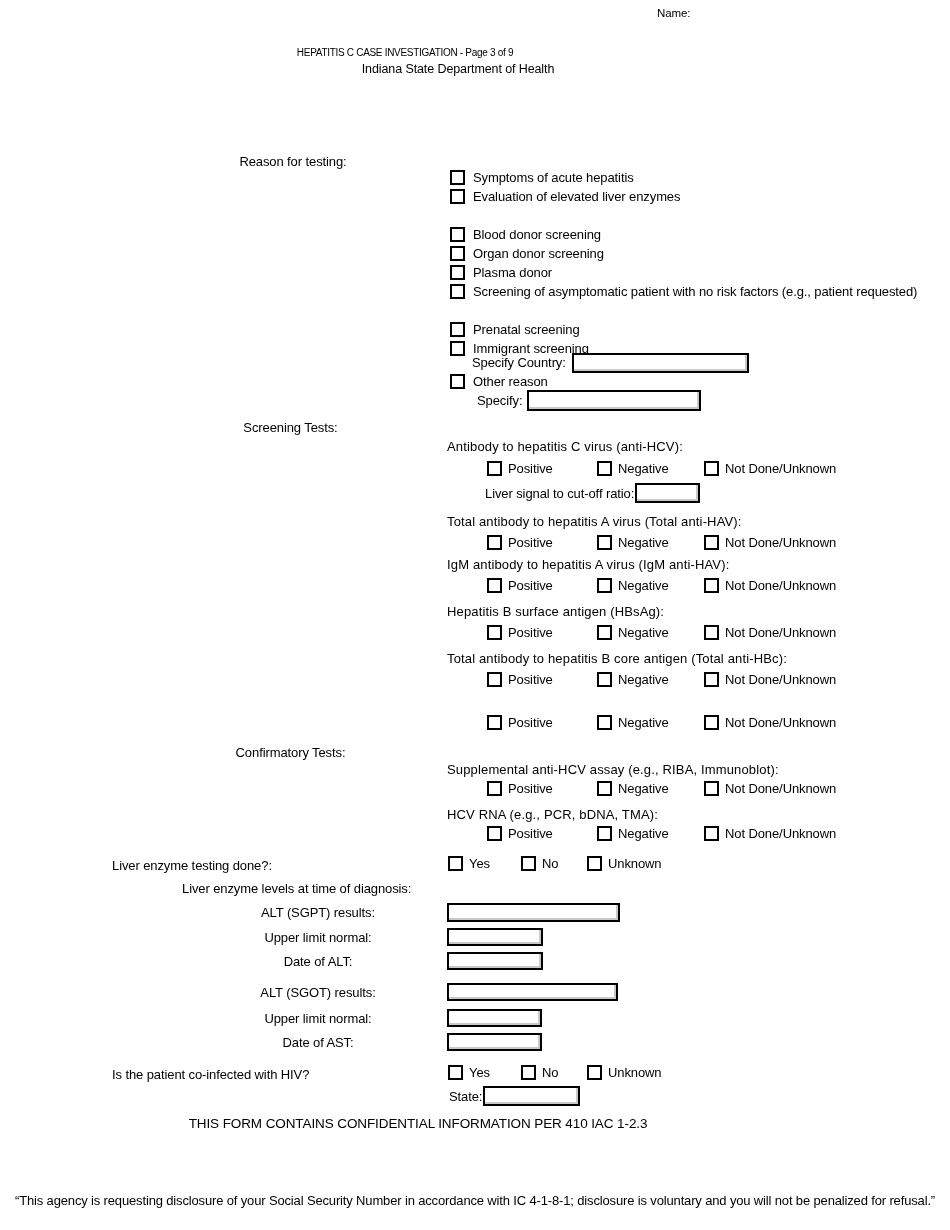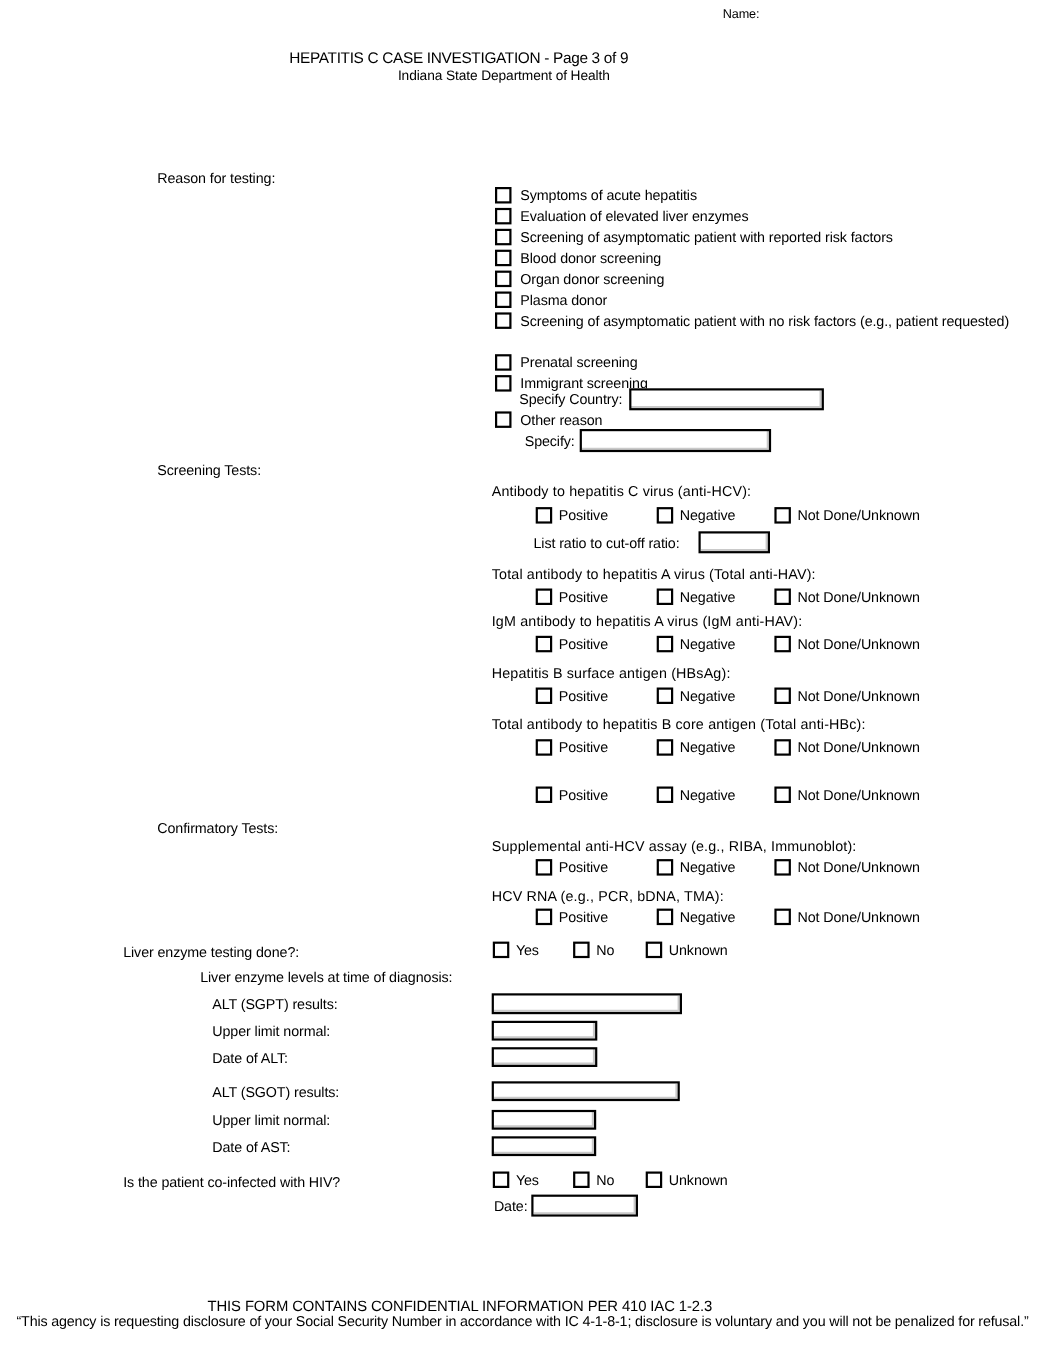--- a/index.html
+++ b/index.html
@@ -2,56 +2,52 @@
 <html><head>
 <meta charset="utf-8">
 <style>
   html,body{margin:0;padding:0;background:#fff;}
   .page{position:relative;width:950px;height:1230px;background:#ffffff;overflow:hidden;
         font-family:"Liberation Sans",sans-serif;color:#000;text-decoration:underline;}
   .abs{position:absolute;}
   .t{font-size:13px;line-height:15px;white-space:nowrap;letter-spacing:-0.1px;}
   .small{font-size:11.5px;}
   .center{text-align:center;}
-  .right{text-align:left;}
+  .right{text-align:center;}
   .bar{background:#000;color:#fff;font-weight:bold;font-size:13px;line-height:21px;text-align:center;}
   .row{display:flex;align-items:center;gap:8px;}
   .pair{position:absolute;display:flex;align-items:center;gap:6px;height:15px;}
   .cb{display:inline-block;width:11px;height:11px;border:2px solid #000;background:#fff;flex:0 0 auto;}
   .tinput{position:absolute;border:2px solid #000;background:#fff;
           box-shadow:inset -2px -2px 0 #c9c9c9;padding:0 3px;margin:0;
           font-family:"Liberation Sans",sans-serif;font-size:12px;box-sizing:border-box;}
   .p1{left:487px}.p2{left:597px}.p3{left:704px}
   .y1{left:448px}.y2{left:521px}.y3{left:587px}
   .heading{font-size:13px;letter-spacing:0.15px;}
   .footer2{font-size:13px;letter-spacing:-0.15px;}
 </style>
 </head>
 <body>
 
 <div class="page">
 
   <div class="abs t small" style="left:657px;top:6px">Name:</div>
-  <div class="abs t center" style="left:12px;top:45px;width:810px;font-size:14px;letter-spacing:-0.3px">HEPATITIS C CASE INVESTIGATION - Page 3 of 9</div>
+  <div class="abs t center" style="left:0;top:45px;width:810px;font-size:10px;letter-spacing:-0.3px">HEPATITIS C CASE INVESTIGATION - Page 3 of 9</div>
   <div class="abs t center" style="left:0;top:62px;width:916px;font-size:12.5px">Indiana State Department of Health</div>
 
 
   <div class="abs t right" style="left:143px;top:154px;width:300px">Reason for testing:</div>
 
   <div class="abs row" style="left:450px;top:170px">
     <span class="cb"></span>
     <span class="t">Symptoms of acute hepatitis</span>
   </div>
   <div class="abs row" style="left:450px;top:189px">
     <span class="cb"></span>
     <span class="t">Evaluation of elevated liver enzymes</span>
-  </div>
-  <div class="abs row" style="left:450px;top:208px">
-    <span class="cb"></span>
-    <span class="t">Screening of asymptomatic patient with reported risk factors</span>
   </div>
   <div class="abs row" style="left:450px;top:227px">
     <span class="cb"></span>
     <span class="t">Blood donor screening</span>
   </div>
   <div class="abs row" style="left:450px;top:246px">
     <span class="cb"></span>
     <span class="t">Organ donor screening</span>
   </div>
   <div class="abs row" style="left:450px;top:265px">
@@ -89,21 +85,21 @@
     <span class="t">Positive</span>
   </div>
   <div class="pair p2" style="top:461px">
     <span class="cb"></span>
     <span class="t">Negative</span>
   </div>
   <div class="pair p3" style="top:461px">
     <span class="cb"></span>
     <span class="t">Not Done/Unknown</span>
   </div>
-  <div class="abs t" style="left:485px;top:486px">List ratio to cut-off ratio:</div>
+  <div class="abs t" style="left:485px;top:486px">Liver signal to cut-off ratio:</div>
   <input type="text" class="tinput" style="left: 635px; top: 483px; width: 65px; height: 20px;" value="">
 
   <div class="abs t heading" style="left:447px;top:514px">Total antibody to hepatitis A virus (Total anti-HAV):</div>
   <div class="pair p1" style="top:535px">
     <span class="cb"></span>
     <span class="t">Positive</span>
   </div>
   <div class="pair p2" style="top:535px">
     <span class="cb"></span>
     <span class="t">Negative</span>
@@ -238,19 +234,19 @@
     <span class="t">Yes</span>
   </div>
   <div class="pair y2" style="top:1065px">
     <span class="cb"></span>
     <span class="t">No</span>
   </div>
   <div class="pair y3" style="top:1065px">
     <span class="cb"></span>
     <span class="t">Unknown</span>
   </div>
-  <div class="abs t" style="left:449px;top:1089px">Date:</div>
+  <div class="abs t" style="left:449px;top:1089px">State:</div>
   <input type="text" class="tinput" style="left: 483px; top: 1086px; width: 97px; height: 20px;" value="">
 
-  <div class="abs t center" style="left:0;top:1180px;width:836px;font-size:13.5px">THIS FORM CONTAINS CONFIDENTIAL INFORMATION PER 410 IAC 1-2.3</div>
+  <div class="abs t center" style="left:0;top:1116px;width:836px;font-size:13.5px">THIS FORM CONTAINS CONFIDENTIAL INFORMATION PER 410 IAC 1-2.3</div>
   <div class="abs center footer2" style="left:0;top:1193px;width:950px;white-space:nowrap">“This agency is requesting disclosure of your Social Security Number in accordance with IC 4-1-8-1; disclosure is voluntary and you will not be penalized for refusal.”</div>
 
 </div>
 
 </body></html>

